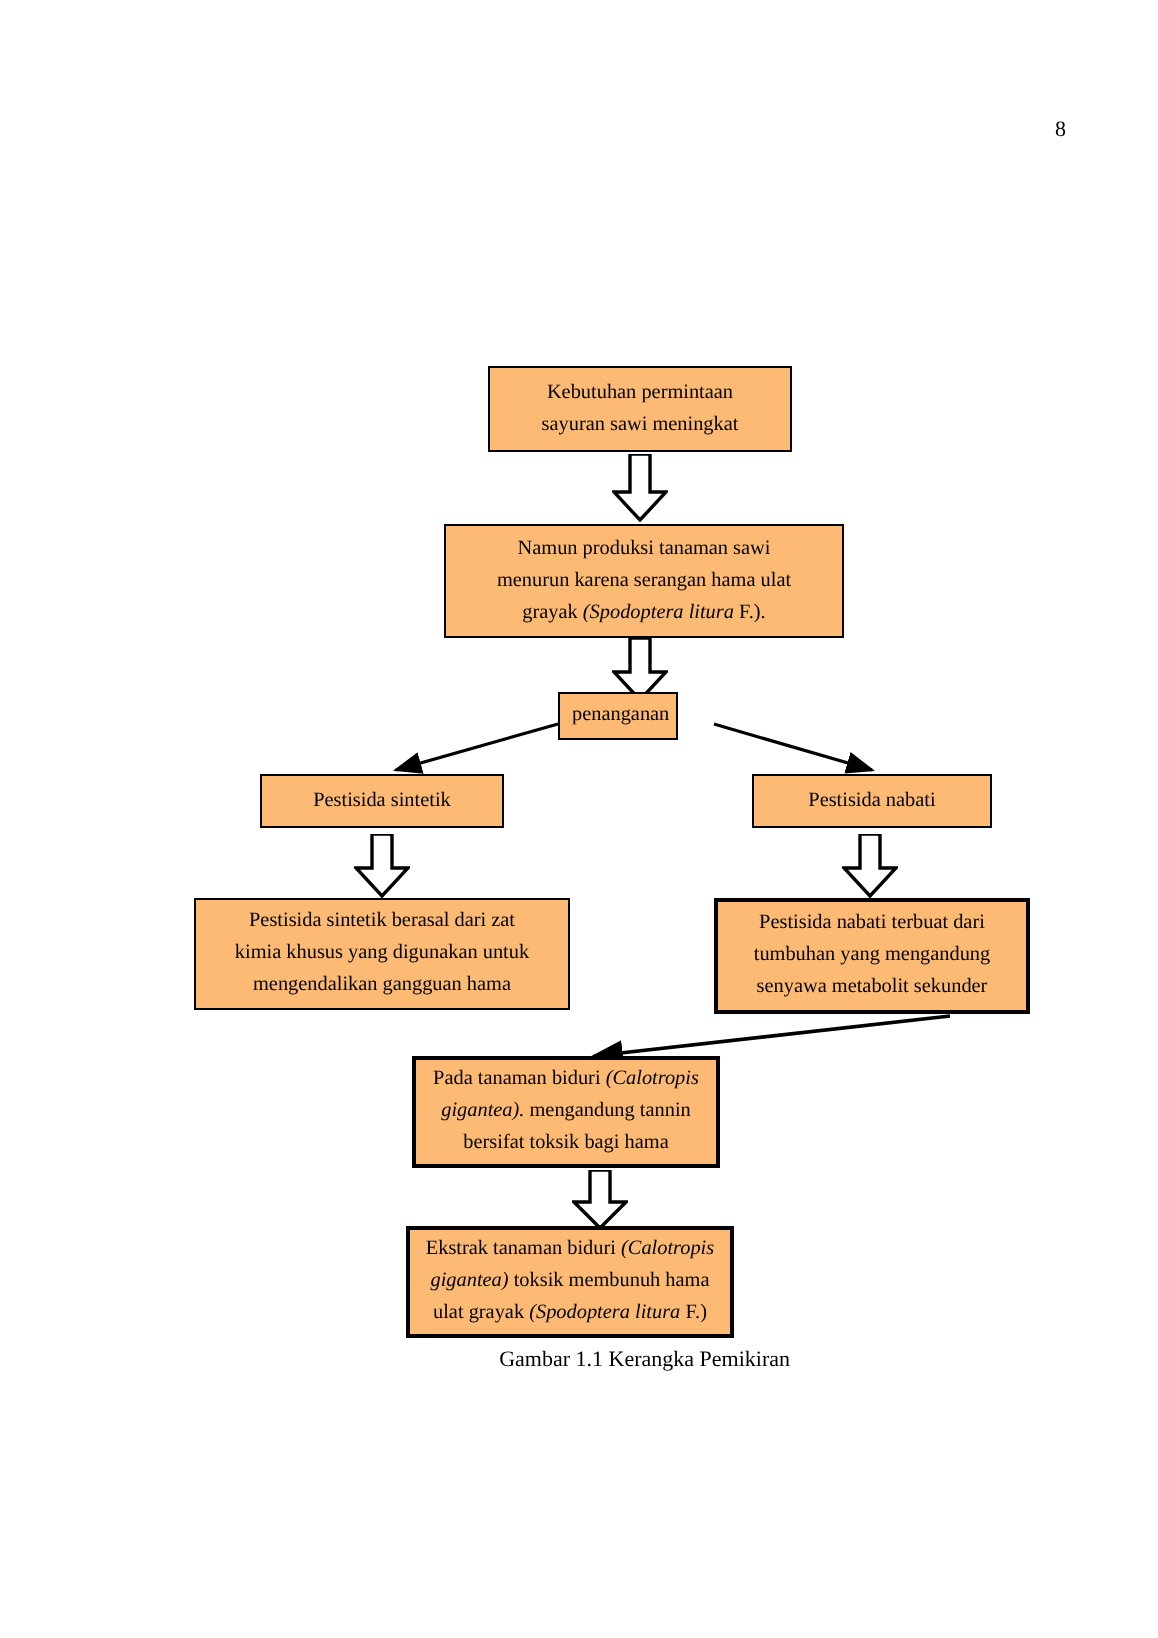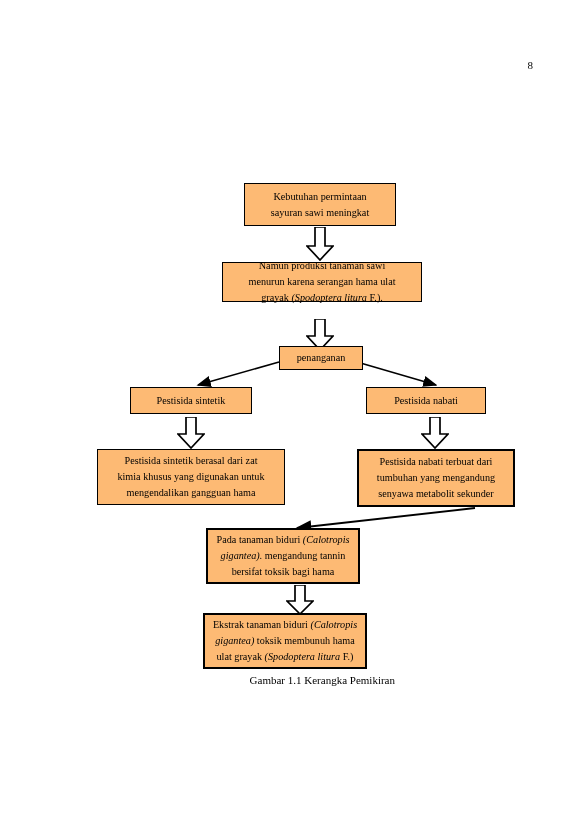--- a/index.html
+++ b/index.html
@@ -95,43 +95,43 @@
       <span>sayuran sawi meningkat</span>
     </span>
   </div>
 
   <div class="blockarrow" style="left:306px; top:227px;">
     <svg width="28" height="34" viewBox="0 0 28 34" xmlns="http://www.w3.org/2000/svg">
       <path d="M9,0 L19,0 L19,19 L27,19 L14,33 L1,19 L9,19 Z" fill="#ffffff" stroke="#000000" stroke-width="1.7" stroke-linejoin="miter"></path>
     </svg>
   </div>
 
-  <div class="node" style="left:222px; top:262px; width:200px; height:40px;">
+  <div class="node" style="left:222px; top:262px; width:200px; height:57px;">
     <span class="txt">
       <span>Namun produksi tanaman sawi</span><br>
       <span>menurun karena serangan hama ulat</span><br>
       <span>grayak </span><i>(Spodoptera litura</i><span> F.).</span>
     </span>
   </div>
 
   <div class="blockarrow" style="left:306px; top:319px;">
     <svg width="28" height="32" viewBox="0 0 28 32" xmlns="http://www.w3.org/2000/svg">
       <path d="M9,0 L19,0 L19,17 L27,17 L14,31 L1,17 L9,17 Z" fill="#ffffff" stroke="#000000" stroke-width="1.7" stroke-linejoin="miter"></path>
     </svg>
   </div>
 
-  <div class="node" style="left:279px; top:346px; width:84px; height:24px;">
+  <div class="node" style="left:279px; top:346px; width:60px; height:24px;">
     <span class="txt">penanganan</span>
   </div>
 
   <div class="node" style="left:130px; top:387px; width:122px; height:27px;">
     <span class="txt">Pestisida sintetik</span>
   </div>
 
-  <div class="node" style="left:366px; top:387px; width:120px; height:27px;font-family:Liberation Serif, serif;">
+  <div class="node" style="left:376px; top:387px; width:120px; height:27px;font-family:Liberation Serif, serif;">
     <span class="txt">Pestisida nabati</span>
   </div>
 
   <div class="blockarrow" style="left:177px; top:417px;">
     <svg width="28" height="32" viewBox="0 0 28 32" xmlns="http://www.w3.org/2000/svg">
       <path d="M9,0 L19,0 L19,17 L27,17 L14,31 L1,17 L9,17 Z" fill="#ffffff" stroke="#000000" stroke-width="1.7" stroke-linejoin="miter"></path>
     </svg>
   </div>
 
   <div class="blockarrow" style="left:421px; top:417px;">

